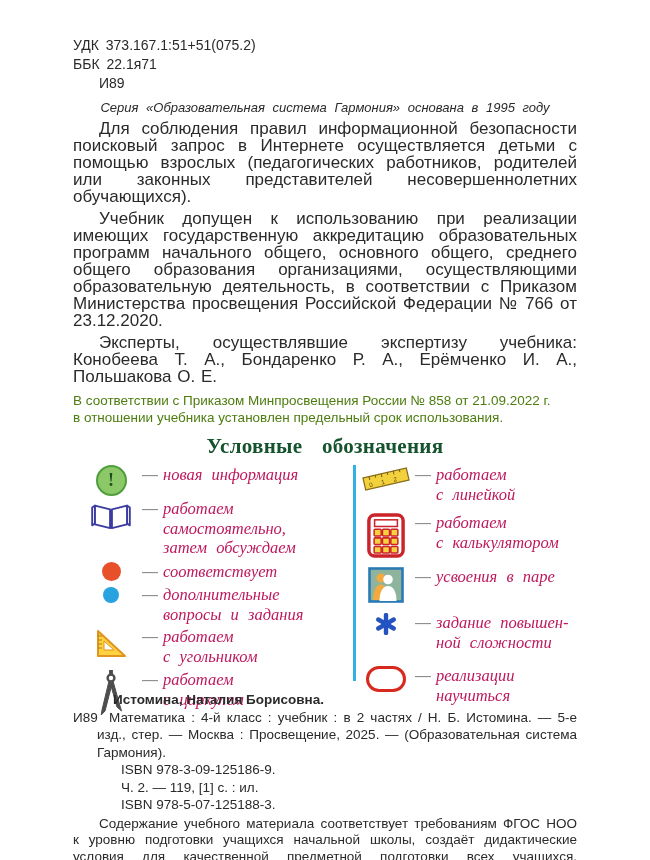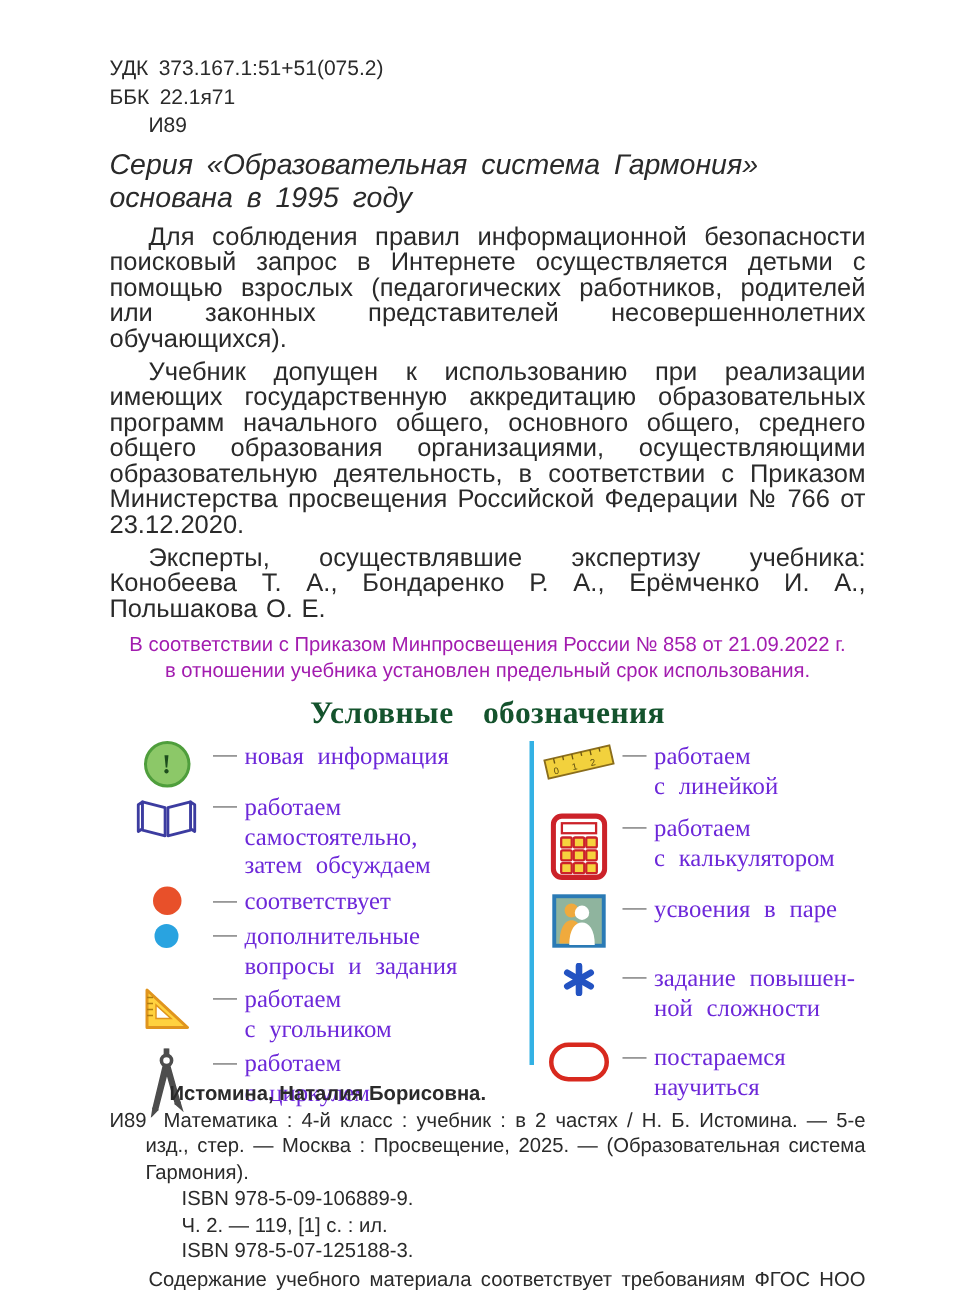--- a/index.html
+++ b/index.html
@@ -5,39 +5,39 @@
   html,body{margin:0;padding:0;background:#e9e9e9;}
   .page{
     position:relative;width:650px;height:860px;background:#ffffff;
     margin:0 auto;overflow:hidden;
     font-family:"Liberation Sans",sans-serif;color:#2a2a2a;
     box-sizing:border-box;padding:36px 73px 0 73px;
   }
   
   .meta-line{font-size:14px;line-height:19px;word-spacing:3px;}
   .meta-code{margin-left:26px;}
-  .series{font-size:19px;font-style:italic;text-align:left;margin-top:7px;word-spacing:4px;}
+  .series{font-size:13px;font-style:italic;text-align:center;margin-top:7px;word-spacing:4px;}
   
   .para{font-size:17px;line-height:17px;text-align:justify;text-indent:26px;margin:5px 0 0 0;word-spacing:1px;}
-  .order-block{margin-top:7px;text-align:center;font-size:13.5px;line-height:17px;color:#a21caf;}
+  .order-block{margin-top:7px;text-align:left;font-size:13.5px;line-height:17px;color:#4d7c0f;}
   
   .legend-title{
     font-family:"Liberation Serif",serif;font-weight:bold;color:#14532d;
     font-size:21px;text-align:center;margin-top:8px;word-spacing:14px;letter-spacing:.3px;
   }
   .legend{display:flex;margin-top:6px;height:216px;}
   .lcol{width:280px;box-sizing:border-box;}
   .rcol{flex:1;border-left:3px solid #33b1e4;box-sizing:border-box;padding-left:6px;}
   .lrow{display:flex;align-items:flex-start;}
   .icon-cell{width:52px;display:flex;justify-content:center;align-items:center;flex-shrink:0;margin-left:12px;}
   .rcol .icon-cell{width:48px;margin-left:0;}
   .dash{width:26px;text-align:center;color:#8c8c8c;font-size:16px;line-height:19.5px;flex-shrink:0;}
   .label{
     font-family:"Liberation Serif",serif;font-size:16.5px;line-height:19.5px;
-    color:#6d28d9;word-spacing:5px;white-space:pre-line;flex:1;
+    color:#be185d;word-spacing:5px;white-space:pre-line;flex:1;font-style:italic;
   }
   
   .dot{border-radius:50%;}
   .dot-red{width:19px;height:19px;background:#e8502a;}
   .dot-blue{width:16px;height:16px;background:#29a3e0;margin-top:2px;}
   .excl{
     width:27px;height:27px;border-radius:50%;background:#8cc868;border:2px solid #4f9e3c;
     display:flex;align-items:center;justify-content:center;
     font-family:"Liberation Serif",serif;font-weight:bold;font-size:18px;color:#1d4d1d;
   }
@@ -238,33 +238,33 @@
         <span class="dash">—</span>
         <span class="label">задание повышен-
 ной сложности</span>
       </div>
 
       <div class="lrow">
         <span class="icon-cell">
             <span class="oval"></span>
           </span>
         <span class="dash">—</span>
-        <span class="label">постараемся
+        <span class="label">реализации
 научиться</span>
       </div>
 
     </div>
   </div>
 
   <div class="bib">
     <div class="bib-author">Истомина, Наталия Борисовна.</div>
     <div class="bib-body">
       <span class="bib-code">И89</span>
       <p class="bib-desc">Математика : 4-й класс : учебник : в 2 частях / Н. Б. Истомина. — 5-е изд., стер. — Москва : Просвещение, 2025. — (Образовательная система Гармония).</p>
-      <div class="bib-ind">ISBN 978-5-09-106889-9.</div>
+      <div class="bib-ind">ISBN 978-3-09-125186-9.</div>
       <div class="bib-ind">Ч. 2. — 119, [1] с. : ил.</div>
       <div class="bib-ind">ISBN 978-5-07-125188-3.</div>
     </div>
     <p class="annot">Содержание учебного материала соответствует требованиям ФГОС НОО к уровню подготовки учащихся начальной школы, создаёт дидактические условия для качественной предметной подготовки всех учащихся, необходимой для продолжения математического образования в основной школе, а также для овладения учащимися универсальными учебными действиями (личностными, познавательными, регулятивными, коммуникативными) в процессе усвоения предметного содержания.</p>
 
   </div>
 
 </div>
 
 </body></html>

